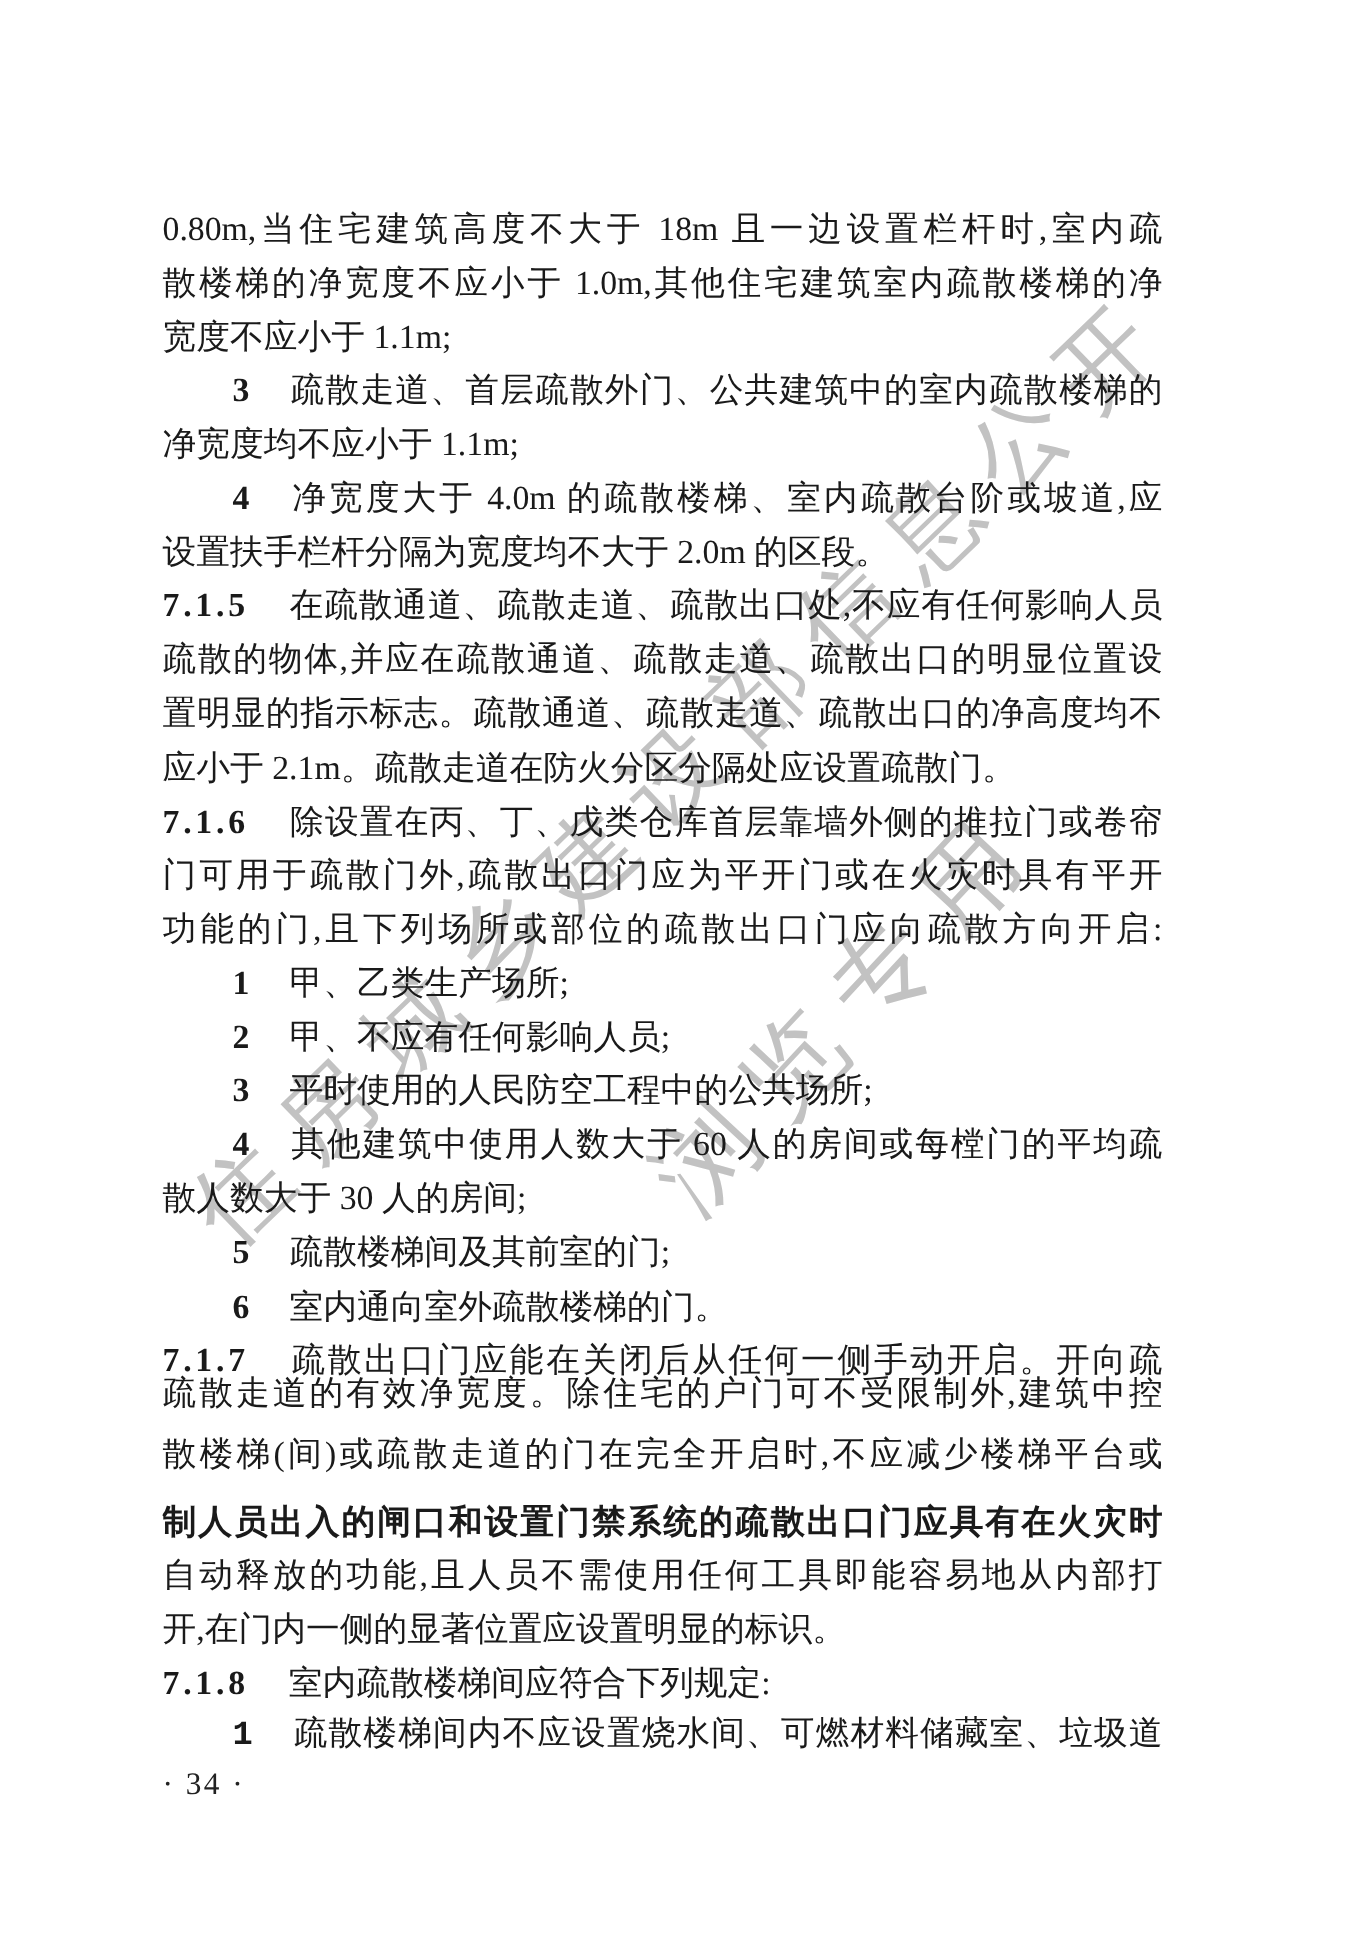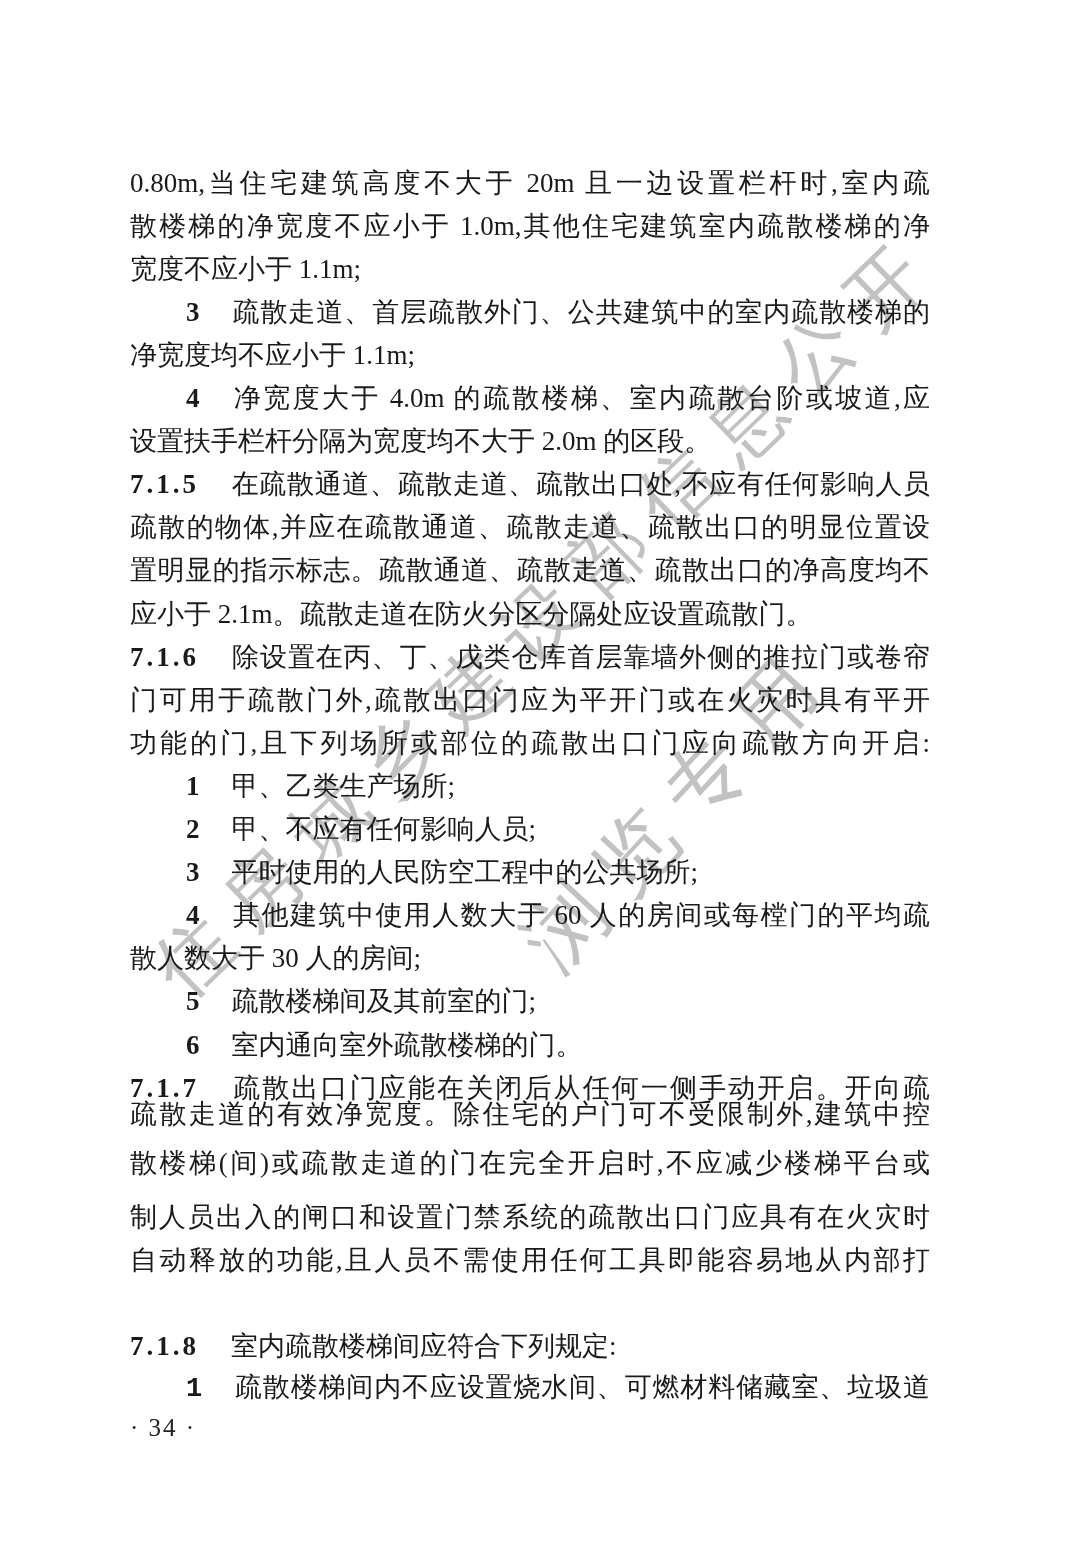--- a/index.html
+++ b/index.html
@@ -72,21 +72,21 @@
     color: #222222;
   }
 </style>
 </head>
 <body>
 
 <div class="page">
   <div class="watermark wm1">住房城乡建设部信息公开</div>
   <div class="watermark wm2">浏览专用</div>
   <div class="body-block" id="lines-container">
-      <div class="line fill" style="top: 161.5px;"><span>0.80m,当住宅建筑高度不大于 20m 且一边设置栏杆时,室内疏</span></div>
+      <div class="line fill" style="top: 161.5px;"><span>0.80m,当住宅建筑高度不大于 18m 且一边设置栏杆时,室内疏</span></div>
       <div class="line fill" style="top: 204.6px;"><span>散楼梯的净宽度不应小于 1.0m,其他住宅建筑室内疏散楼梯的净</span></div>
       <div class="line" style="top: 247.7px;"><span>宽度不应小于 1.1m;</span></div>
       <div class="line fill" style="top: 290.8px;"><span class="ind"></span><span class="num">3</span><span class="gap"></span><span>疏散走道、首层疏散外门、公共建筑中的室内疏散楼梯的</span></div>
       <div class="line" style="top: 333.9px;"><span>净宽度均不应小于 1.1m;</span></div>
       <div class="line fill" style="top: 377px;"><span class="ind"></span><span class="num">4</span><span class="gap"></span><span>净宽度大于 4.0m 的疏散楼梯、室内疏散台阶或坡道,应</span></div>
       <div class="line" style="top: 420.1px;"><span>设置扶手栏杆分隔为宽度均不大于 2.0m 的区段。</span></div>
       <div class="line fill" style="top: 463.2px;"><span class="num clause">7.1.5</span><span class="gap"></span><span>在疏散通道、疏散走道、疏散出口处,不应有任何影响人员</span></div>
       <div class="line fill" style="top: 506.3px;"><span>疏散的物体,并应在疏散通道、疏散走道、疏散出口的明显位置设</span></div>
       <div class="line fill" style="top: 549.4px;"><span>置明显的指示标志。疏散通道、疏散走道、疏散出口的净高度均不</span></div>
       <div class="line" style="top: 592.5px;"><span>应小于 2.1m。疏散走道在防火分区分隔处应设置疏散门。</span></div>
@@ -96,19 +96,20 @@
       <div class="line" style="top: 764.9px;"><span class="ind"></span><span class="num">1</span><span class="gap"></span><span>甲、乙类生产场所;</span></div>
       <div class="line" style="top: 808px;"><span class="ind"></span><span class="num">2</span><span class="gap"></span><span>甲、不应有任何影响人员;</span></div>
       <div class="line" style="top: 851.1px;"><span class="ind"></span><span class="num">3</span><span class="gap"></span><span>平时使用的人民防空工程中的公共场所;</span></div>
       <div class="line fill" style="top: 894.2px;"><span class="ind"></span><span class="num">4</span><span class="gap"></span><span>其他建筑中使用人数大于 60 人的房间或每樘门的平均疏</span></div>
       <div class="line" style="top: 937.3px;"><span>散人数大于 30 人的房间;</span></div>
       <div class="line" style="top: 980.4px;"><span class="ind"></span><span class="num">5</span><span class="gap"></span><span>疏散楼梯间及其前室的门;</span></div>
       <div class="line" style="top: 1023.5px;"><span class="ind"></span><span class="num">6</span><span class="gap"></span><span>室内通向室外疏散楼梯的门。</span></div>
       <div class="line fill" style="top: 1066.6px;"><span class="num clause">7.1.7</span><span class="gap"></span><span>疏散出口门应能在关闭后从任何一侧手动开启。开向疏</span></div>
       <div class="line fill" style="top: 1109.7px; margin-top: 32px;"><span>散楼梯(间)或疏散走道的门在完全开启时,不应减少楼梯平台或</span></div>
       <div class="line fill" style="top: 1093px;"><span>疏散走道的有效净宽度。除住宅的户门可不受限制外,建筑中控</span></div>
-      <div class="line fill" style="top: 1195.9px;"><span>制人员出入的闸口和设置门禁系统的疏散出口门应具有在火灾时</span></div>
+      <div class="line fill" style="top: 1195.9px; font-weight: bold;"><span>制人员出入的闸口和设置门禁系统的疏散出口门应具有在火灾时</span></div>
       <div class="line fill" style="top: 1239px;"><span>自动释放的功能,且人员不需使用任何工具即能容易地从内部打</span></div>
+      <div class="line" style="top: 1282.1px;"><span>开,在门内一侧的显著位置应设置明显的标识。</span></div>
       <div class="line" style="top: 1325.2px;"><span class="num clause">7.1.8</span><span class="gap"></span><span>室内疏散楼梯间应符合下列规定:</span></div>
       <div class="line fill" style="top: 1368.3px; font-family: Liberation Mono, monospace;"><span class="ind"></span><span class="num">1</span><span class="gap"></span><span>疏散楼梯间内不应设置烧水间、可燃材料储藏室、垃圾道</span></div>
     </div>
   <div class="pagenum">· 34 ·</div>
 </div>
 
 </body></html>

